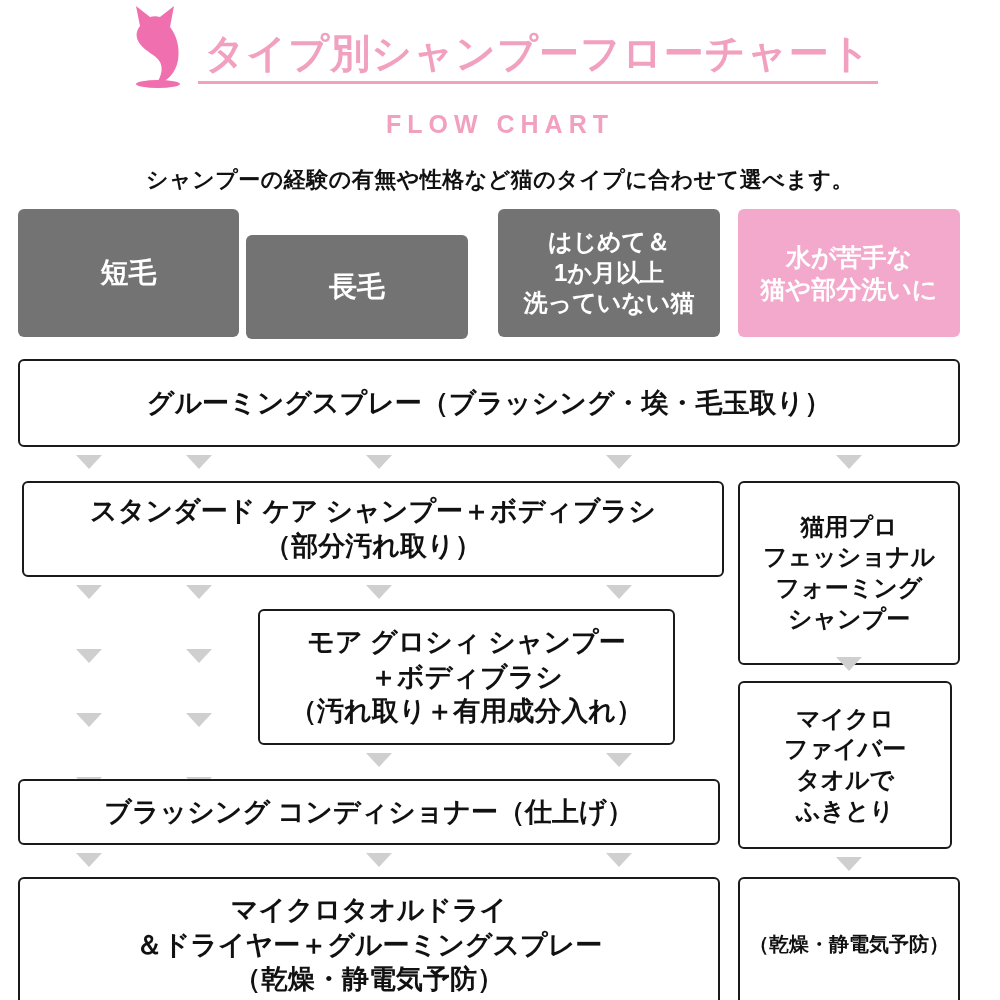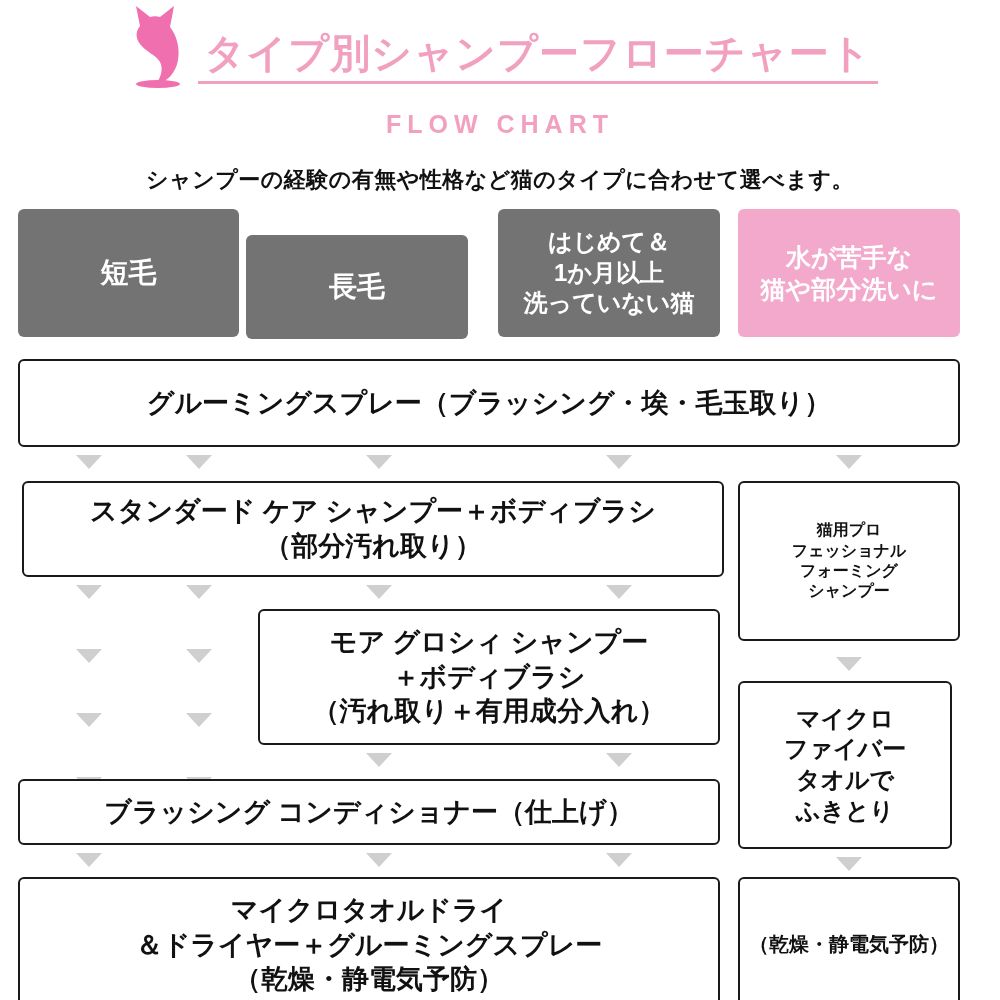--- a/index.html
+++ b/index.html
@@ -153,41 +153,41 @@
   <div class="arrow" style="left:168px; top:246px;"></div>
   <div class="arrow" style="left:348px; top:246px;"></div>
   <div class="arrow" style="left:588px; top:246px;"></div>
   <div class="arrow" style="left:818px; top:246px;"></div>
 
   <div class="node box" style="left:4px; top:272px; width:702px; height:96px; font-size:27px; white-space:pre-line;">
     <span>スタンダード ケア シャンプー＋ボディブラシ
 （部分汚れ取り）</span>
   </div>
 
-  <div class="node box" style="left:720px; top:272px; width:222px; height:160px; font-size:16px; white-space:pre-line;">
+  <div class="node box" style="left:720px; top:272px; width:222px; height:184px; font-size:24px; white-space:pre-line;">
     <span>猫用プロ
 フェッショナル
 フォーミング
 シャンプー</span>
   </div>
 
   <div class="arrow" style="left:58px;  top:376px;"></div>
   <div class="arrow" style="left:168px; top:376px;"></div>
   <div class="arrow" style="left:348px; top:376px;"></div>
   <div class="arrow" style="left:588px; top:376px;"></div>
   <div class="arrow" style="left:818px; top:448px;"></div>
 
   <div class="arrow" style="left:58px;  top:440px;"></div>
   <div class="arrow" style="left:168px; top:440px;"></div>
   <div class="arrow" style="left:58px;  top:504px;"></div>
   <div class="arrow" style="left:168px; top:504px;"></div>
   <div class="arrow" style="left:58px;  top:568px;"></div>
   <div class="arrow" style="left:168px; top:568px;"></div>
 
-  <div class="node box" style="left:240px; top:400px; width:462px; height:136px; font-size:27px; white-space:pre-line;">
+  <div class="node box" style="left:240px; top:400px; width:417px; height:136px; font-size:27px; white-space:pre-line;">
     <span>モア グロシィ シャンプー
 ＋ボディブラシ
 （汚れ取り＋有用成分入れ）</span>
   </div>
 
   <div class="node box" style="left:720px; top:472px; width:214px; height:168px; font-size:24px; white-space:pre-line;">
     <span>マイクロ
 ファイバー
 タオルで
 ふきとり</span>

